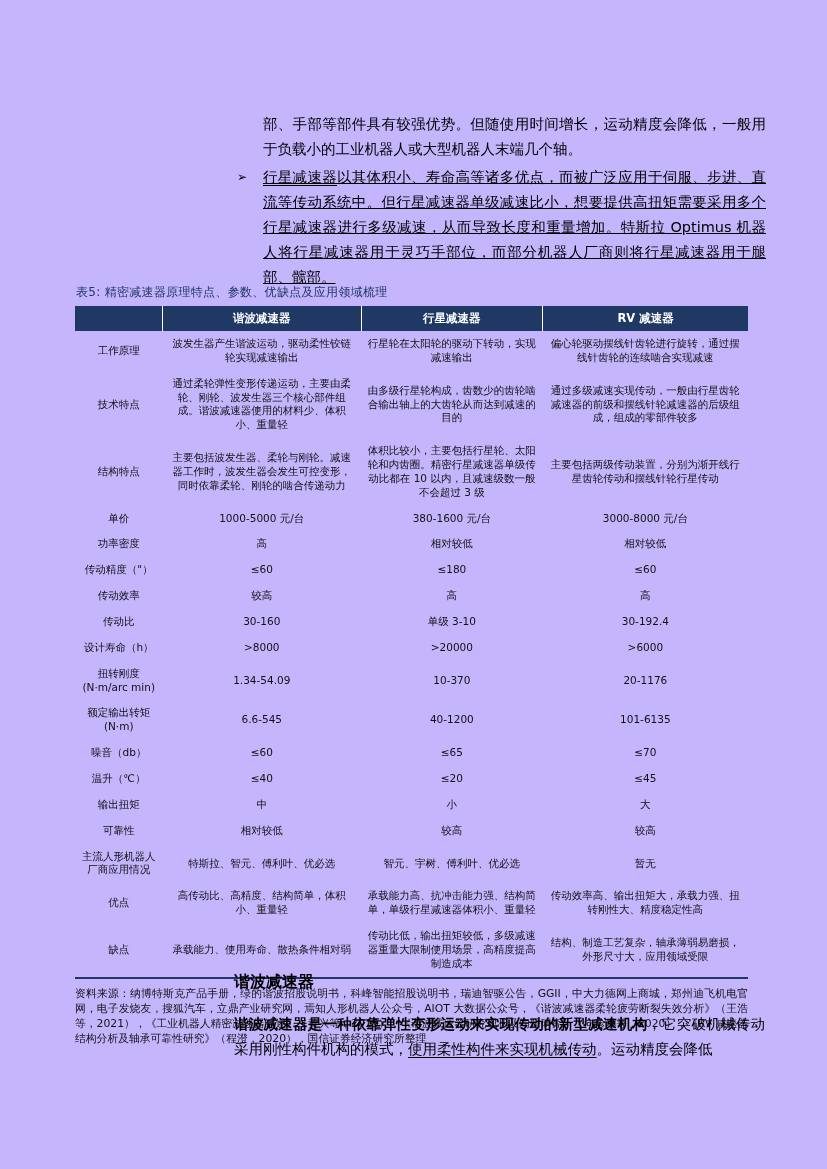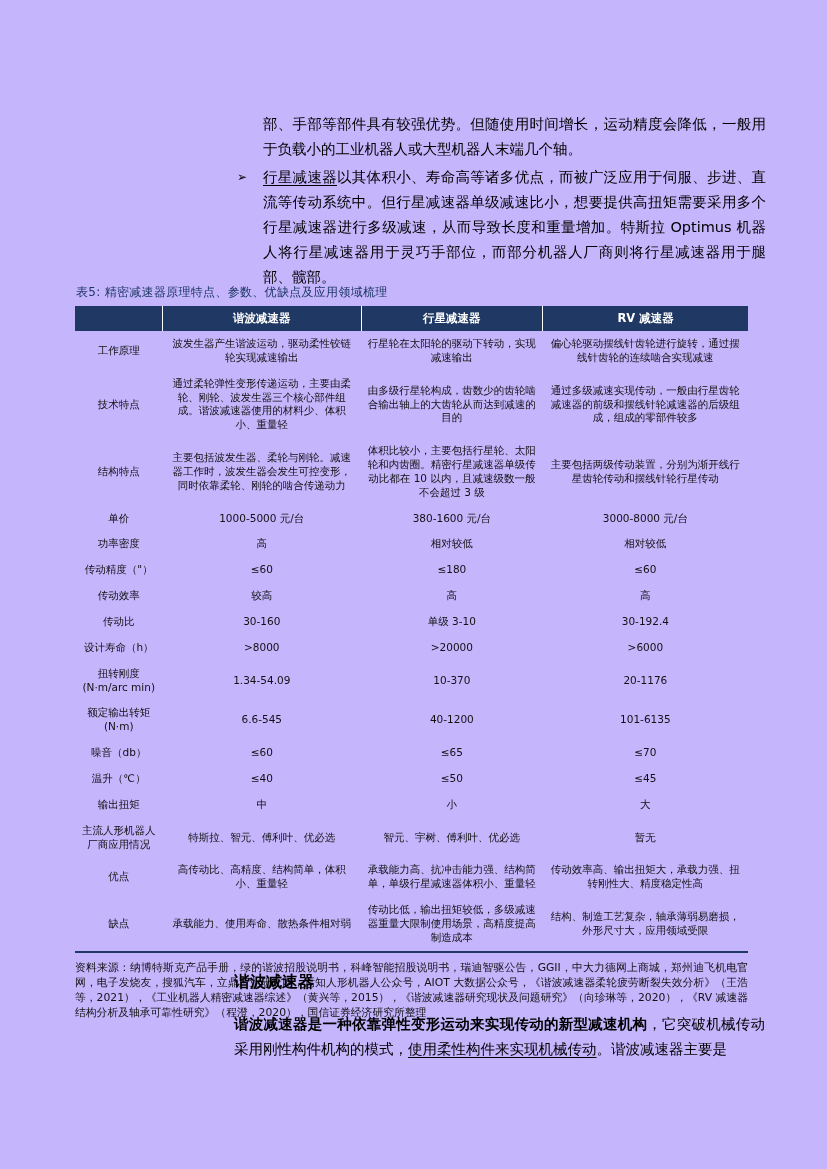--- a/index.html
+++ b/index.html
@@ -23,21 +23,21 @@
   .bullet-item {
     position: absolute; left: 237px; top: 165px; width: 529px;
     display: flex; align-items: flex-start;
   }
   .bullet-marker {
     flex: 0 0 26px;
     font-size: 12px;
     line-height: 25px;
     color: #000;
   }
-  .bullet-body { flex: 1 1 auto; }
+  .bullet-body { flex: 1 1 auto; text-decoration: underline; }
   .u { text-decoration: underline; text-underline-offset: 3px; }
 
   .table-block { position: absolute; left: 75px; top: 284px; width: 673px; }
   .table-title {
     font-size: 12px;
     color: #1F3864;
     margin: 0 0 5px 1px;
     letter-spacing: 0.3px;
   }
   table.cmp {
@@ -186,28 +186,34 @@
           </tr>
           <tr>
             <th>噪音（db）</th>
             <td>≤60</td>
             <td>≤65</td>
             <td>≤70</td>
           </tr>
           <tr>
             <th>温升（℃）</th>
             <td>≤40</td>
-            <td>≤50</td>
+            <td>≤20</td>
             <td>≤45</td>
           </tr>
           <tr>
             <th>输出扭矩</th>
             <td>中</td>
             <td>小</td>
             <td>大</td>
+          </tr>
+          <tr>
+            <th>可靠性</th>
+            <td>相对较低</td>
+            <td>较高</td>
+            <td>较高</td>
           </tr>
           <tr>
             <th>主流人形机器人
 厂商应用情况</th>
             <td>特斯拉、智元、傅利叶、优必选</td>
             <td>智元、宇树、傅利叶、优必选</td>
             <td>暂无</td>
           </tr>
           <tr>
             <th>优点</th>
@@ -221,16 +227,16 @@
             <td>传动比低，输出扭矩较低，多级减速器重量大限制使用场景，高精度提高制造成本</td>
             <td>结构、制造工艺复杂，轴承薄弱易磨损，外形尺寸大，应用领域受限</td>
           </tr>
         </tbody>
     </table>
     <p class="source">资料来源：纳博特斯克产品手册，绿的谐波招股说明书，科峰智能招股说明书，瑞迪智驱公告，GGII，中大力德网上商城，郑州迪飞机电官网，电子发烧友，搜狐汽车，立鼎产业研究网，焉知人形机器人公众号，AIOT 大数据公众号，《谐波减速器柔轮疲劳断裂失效分析》（王浩等，2021），《工业机器人精密减速器综述》（黄兴等，2015），《谐波减速器研究现状及问题研究》（向珍琳等，2020），《RV 减速器结构分析及轴承可靠性研究》（程澄，2020），国信证券经济研究所整理</p>
   </div>
 
   <div class="section-block">
     <h3 class="section-heading">谐波减速器</h3>
-    <p class="body-text section-para"><b>谐波减速器是一种依靠弹性变形运动来实现传动的新型减速机构</b><span>，它突破机械传动采用刚性构件机构的模式，</span><span class="u">使用柔性构件来实现机械传动</span><span>。谐波减速器主要是</span></p>
+    <p class="body-text section-para"><b>谐波减速器是一种依靠弹性变形运动来实现传动的新型减速机构</b><span>，它突破机械传动采用刚性构件机构的模式，</span><span class="u">使用柔性构件来实现机械传动</span><span>。运动精度会降低</span></p>
   </div>
 
 </div>
 
 </body></html>

